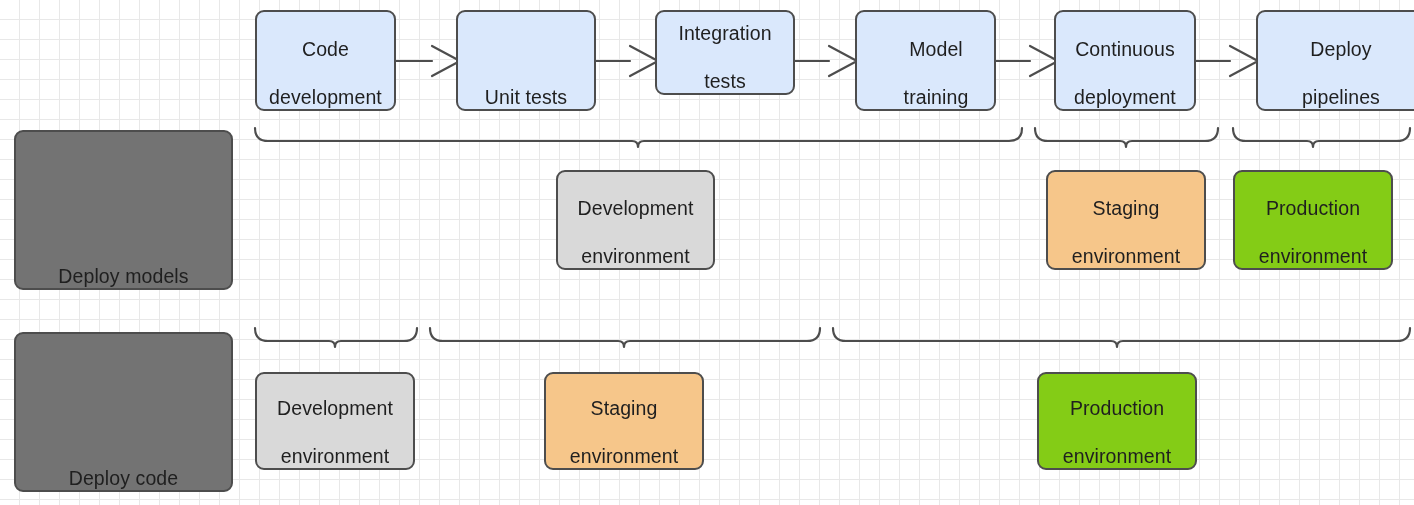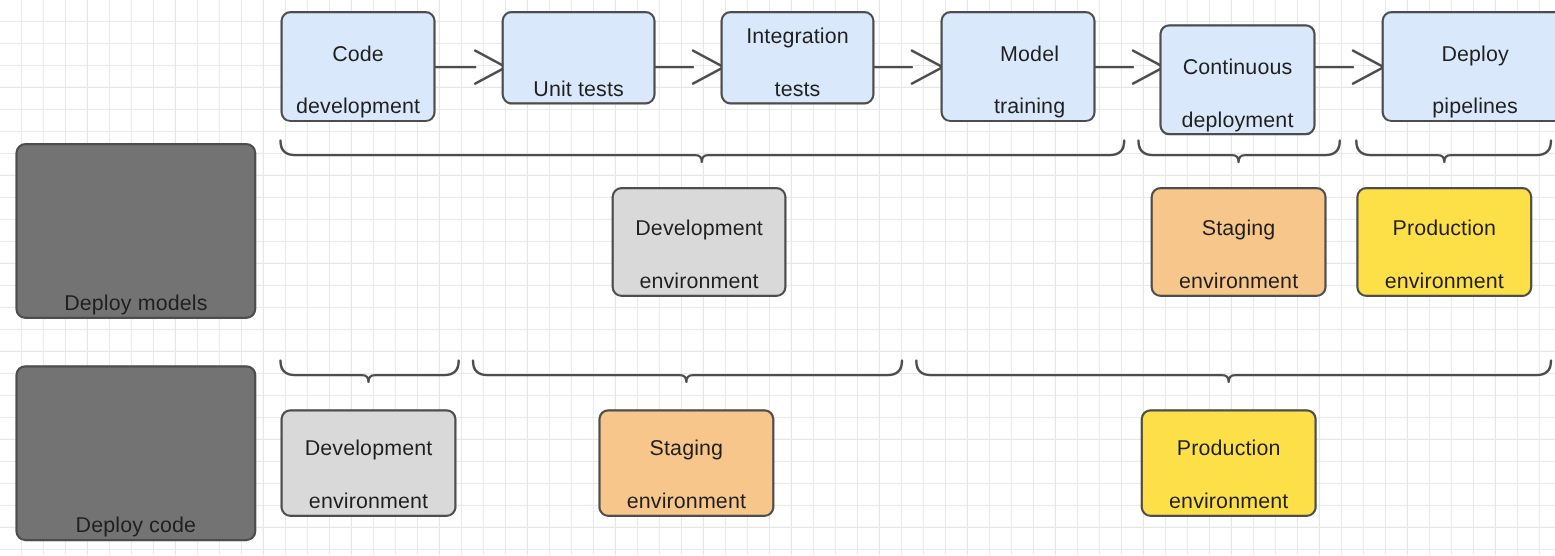--- a/index.html
+++ b/index.html
@@ -29,21 +29,21 @@
     text-align:center;
     color:#1f1f1f;
     font-size:19.5px;
     line-height:24px;
     letter-spacing:0.1px;
   }
   .node.blue{background:#dae8fc;}
   .node.gray{background:#d9d9d9;}
   .node.orange{background:#f6c68a;}
   .node.green{background:#90d05a;}
-  .node.green{background:#fde047;}
+  .node.green{background:#84cc16;}
   .node.white{background:#737373;}
   .node span{display:block;padding:0 6px;}
   svg.ov{position:absolute;left:0;top:0;width:1414px;height:505px;overflow:visible;}
 </style>
 </head>
 <body>
 
 <div id="grid"></div>
 
 <div class="canvas">
@@ -82,41 +82,41 @@
     </g>
   </svg>
 
   <div class="node blue" style="left:255px;top:10px;width:141px;height:101px;">
     <span>
       <span>Code</span><br>
       <span>development</span>
     </span>
   </div>
 
-  <div class="node blue" style="left:456px;top:10px;width:140px;height:85px;">
+  <div class="node blue" style="left:456px;top:10px;width:140px;height:101px;">
     <span>
       <span>Unit tests</span>
     </span>
   </div>
 
   <div class="node blue" style="left:655px;top:10px;width:140px;height:85px;">
     <span>
       <span>Integration</span><br>
       <span>tests</span>
     </span>
   </div>
 
   <div class="node blue" style="left:855px;top:10px;width:141px;height:101px;padding-left:21px;">
     <span>
       <span>Model</span><br>
       <span>training</span>
     </span>
   </div>
 
-  <div class="node blue" style="left:1054px;top:10px;width:142px;height:101px;margin-top:12px;">
+  <div class="node blue" style="left:1054px;top:10px;width:142px;height:101px;">
     <span>
       <span>Continuous</span><br>
       <span>deployment</span>
     </span>
   </div>
 
   <div class="node blue" style="left:1256px;top:10px;width:170px;height:101px;">
     <span>
       <span>Deploy</span><br>
       <span>pipelines</span>

